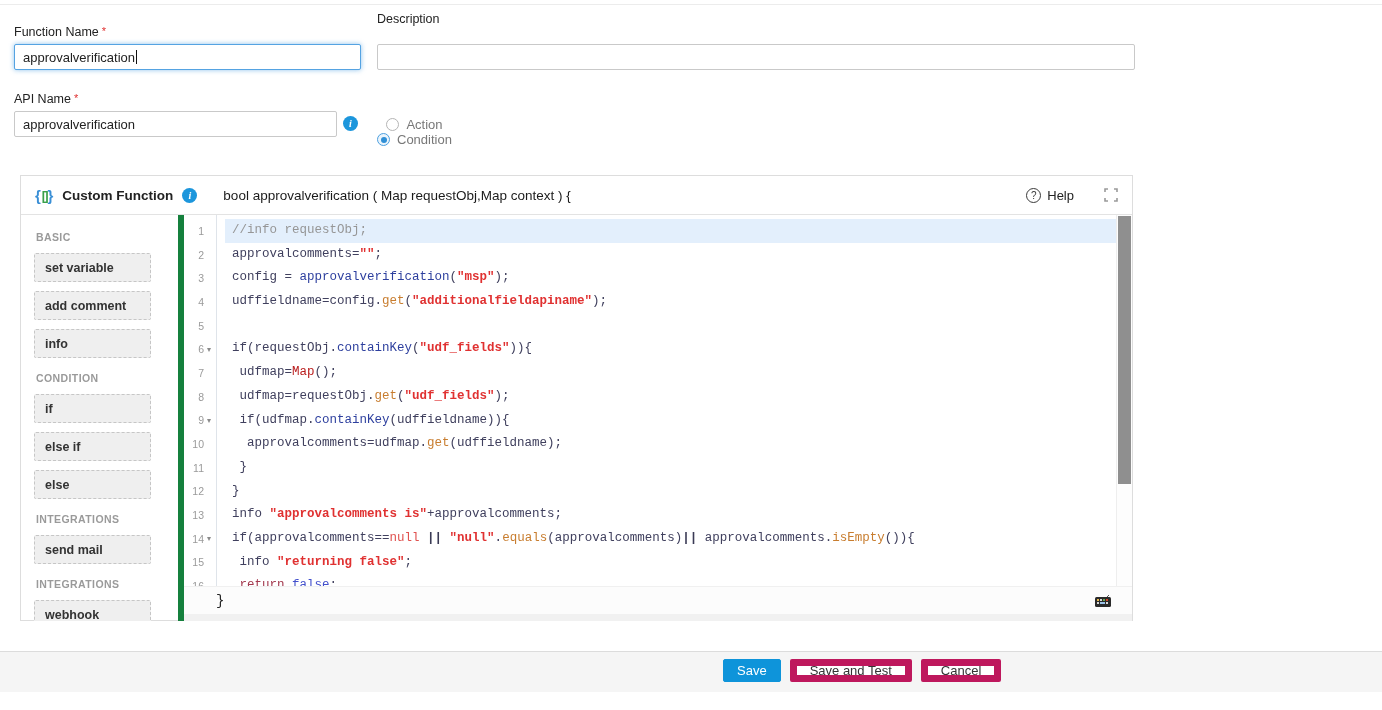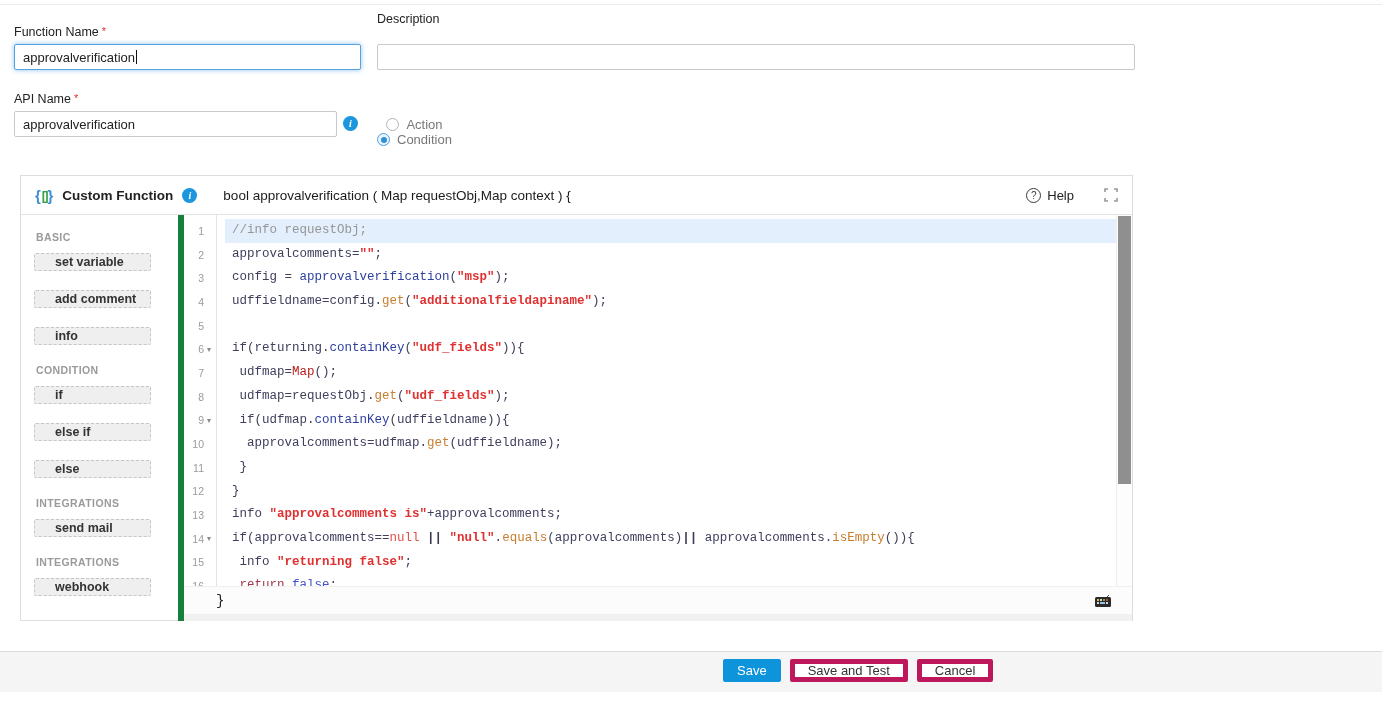--- a/index.html
+++ b/index.html
@@ -37,22 +37,22 @@
   .help{display:flex;align-items:center;gap:6px;font-size:13px;color:#222;}
   .help-q{width:15px;height:15px;border:1.5px solid #3a3a3a;border-radius:50%;font-size:10px;
        display:flex;align-items:center;justify-content:center;color:#3a3a3a;box-sizing:border-box;}
   .expand svg{display:block;}
 
   .panel-body{display:flex;height:406px;}
   
   .sb{width:163px;border-right:6px solid #15803d;padding:16px 0 0 13px;box-sizing:border-box;overflow:hidden;font-weight:bold;}
   .sb-label{font-size:10.5px;color:#9a9a9a;margin:14px 0 10px 2px;letter-spacing:.4px;}
   .sb-section:first-child .sb-label{margin-top:0;}
-  .sb-item{width:117px;height:18px;border:1px dashed #c6c6c6;background:#efefef;border-radius:2px;
-       display:flex;align-items:center;padding-left:20px;font-size:12.5px;color:#333;margin-bottom:19px;
+  .sb-item{width:117px;height:29px;border:1px dashed #c6c6c6;background:#efefef;border-radius:2px;
+       display:flex;align-items:center;padding-left:10px;font-size:12.5px;color:#333;margin-bottom:9px;
        box-sizing:border-box;cursor:pointer;}
 
   
   .editor{flex:1;position:relative;overflow:hidden;}
   .code-scroll{position:absolute;left:0;top:0;right:0;height:371px;overflow:hidden;display:flex;}
   .gutter{width:33px;box-sizing:border-box;border-right:1px solid #dfe4ea;padding-top:4px;}
   .g-row{height:23.7px;display:flex;align-items:center;justify-content:flex-end;padding-right:2px;}
   .g-num{font-size:10.5px;color:#9a9a9a;text-align:right;}
   .g-fold{width:10px;font-size:8px;color:#8a8a8a;text-align:center;}
   .code{flex:1;padding-top:4px;font-family:"Liberation Mono","DejaVu Sans Mono",monospace;font-size:12.5px;}
@@ -75,21 +75,21 @@
        font-family:"Liberation Mono","DejaVu Sans Mono",monospace;font-size:14px;color:#222;box-sizing:border-box;}
   .hscroll{position:absolute;left:0;right:0;top:399px;height:7px;background:#f1f1f1;}
   .kbd-icon svg{display:block;}
 
   
   .footer{position:absolute;left:0;top:651px;width:1382px;height:41px;background:#f5f5f5;border-top:1px solid #dcdcdc;box-sizing:border-box;}
   .btn-row{position:absolute;left:723px;top:7px;display:flex;gap:9px;}
   .btn{height:23px;border-radius:2px;font-size:13px;display:flex;align-items:center;justify-content:center;
        padding:0 13px;cursor:pointer;box-sizing:border-box;font-family:"Liberation Sans",sans-serif;}
   .btn-primary{background:#0e94da;border:1px solid #0e94da;color:#fff;}
-  .btn-plain{background:#fff;border:5px solid #be185d;color:#333;}
+  .btn-plain{background:#fff;border:7px solid #be185d;color:#333;}
 </style>
 </head>
 <body>
 
 <div class="page">
   <div class="topline"></div>
 
   <div class="fld-label" style="left:14px;top:25px;">
     <span>Function Name</span><span class="req">*</span>
   </div>
@@ -241,21 +241,21 @@
                 <span class="g-num">16</span>
                 <span class="g-fold"></span>
               </div>
             </div>
           <div class="code" id="code">
               <div class="code-line active"><span class="tk-cm">//info requestObj;</span></div>
               <div class="code-line"><span class="tk-pl">approvalcomments=</span><span class="tk-st">""</span><span class="tk-pl">;</span></div>
               <div class="code-line"><span class="tk-pl">config = </span><span class="tk-fn">approvalverification</span><span class="tk-pl">(</span><span class="tk-st">"msp"</span><span class="tk-pl">);</span></div>
               <div class="code-line"><span class="tk-pl">udffieldname=config.</span><span class="tk-mth">get</span><span class="tk-pl">(</span><span class="tk-st">"additionalfieldapiname"</span><span class="tk-pl">);</span></div>
               <div class="code-line"></div>
-              <div class="code-line"><span class="tk-pl">if(returning.</span><span class="tk-fn">containKey</span><span class="tk-pl">(</span><span class="tk-st">"udf_fields"</span><span class="tk-pl">)){</span></div>
+              <div class="code-line"><span class="tk-pl">if(requestObj.</span><span class="tk-fn">containKey</span><span class="tk-pl">(</span><span class="tk-st">"udf_fields"</span><span class="tk-pl">)){</span></div>
               <div class="code-line"><span class="tk-pl"> udfmap=</span><span class="tk-typ">Map</span><span class="tk-pl">();</span></div>
               <div class="code-line"><span class="tk-pl"> udfmap=requestObj.</span><span class="tk-mth">get</span><span class="tk-pl">(</span><span class="tk-st">"udf_fields"</span><span class="tk-pl">);</span></div>
               <div class="code-line"><span class="tk-pl"> if(udfmap.</span><span class="tk-fn">containKey</span><span class="tk-pl">(udffieldname)){</span></div>
               <div class="code-line"><span class="tk-pl">  approvalcomments=udfmap.</span><span class="tk-mth">get</span><span class="tk-pl">(udffieldname);</span></div>
               <div class="code-line"><span class="tk-pl"> }</span></div>
               <div class="code-line"><span class="tk-pl">}</span></div>
               <div class="code-line"><span class="tk-pl">info </span><span class="tk-st">"approvalcomments is"</span><span class="tk-pl">+approvalcomments;</span></div>
               <div class="code-line"><span class="tk-pl">if(approvalcomments==</span><span class="tk-atm">null</span><span class="tk-pl"> </span><span class="tk-op">||</span><span class="tk-pl"> </span><span class="tk-st">"null"</span><span class="tk-pl">.</span><span class="tk-mth">equals</span><span class="tk-pl">(approvalcomments)</span><span class="tk-op">||</span><span class="tk-pl"> approvalcomments.</span><span class="tk-mth">isEmpty</span><span class="tk-pl">()){</span></div>
               <div class="code-line"><span class="tk-pl"> info </span><span class="tk-st">"returning false"</span><span class="tk-pl">;</span></div>
               <div class="code-line"><span class="tk-pl"> </span><span class="tk-kw">return</span><span class="tk-pl"> </span><span class="tk-atmb">false</span><span class="tk-pl">;</span></div>

